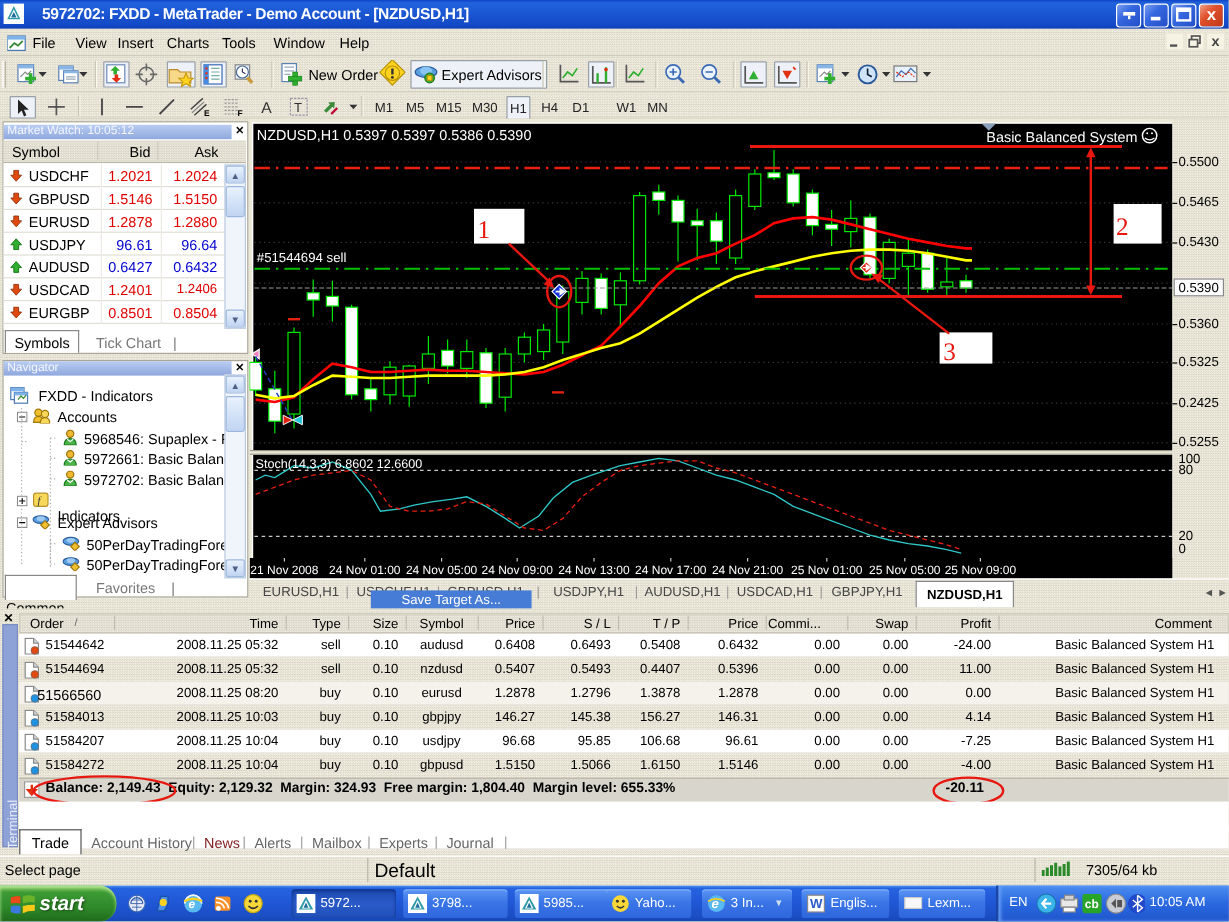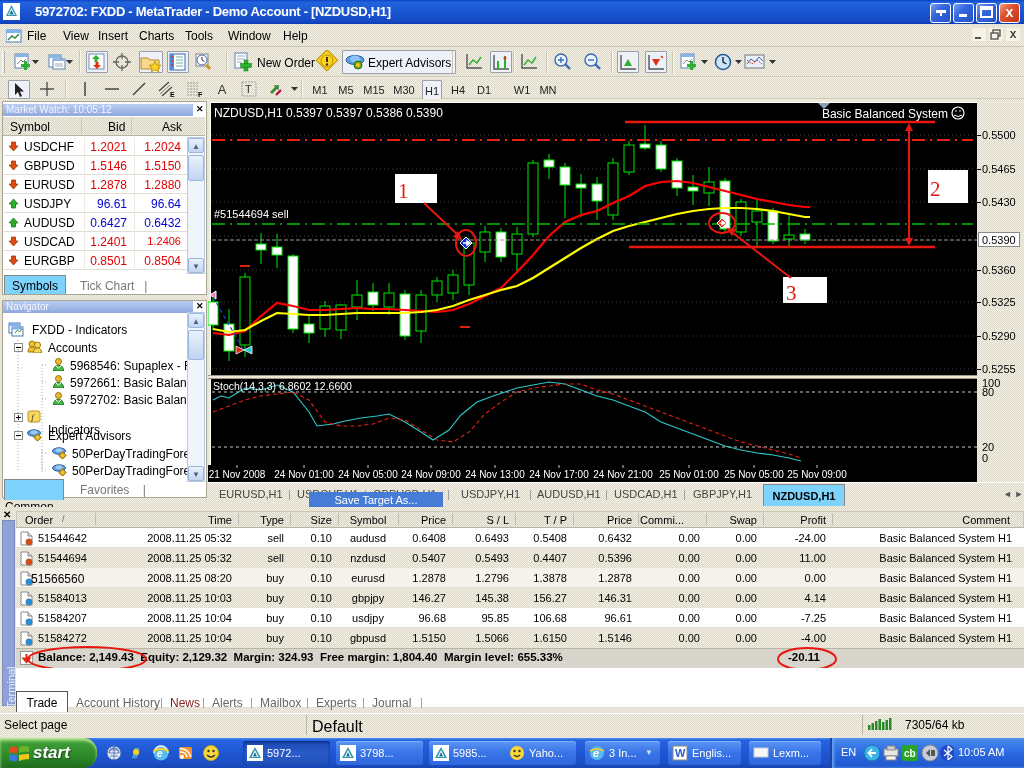--- a/index.html
+++ b/index.html
@@ -14,21 +14,21 @@
 .menubar{left:0;top:24px;width:1024px;height:23px;border-bottom:1px solid #c8c5b4}
 .menuitem{top:29px;color:#000;font-size:12px}
 .tbtn{height:22px;top:4px}
 .sep{width:2px;height:22px;border-left:1px solid #c9c6b5;border-right:1px solid #fbf8ea}
 .pressed{border:1px solid #98a0a8;background:#eef2f8;border-radius:1px}
 .tf{font-size:11px;color:#222;text-align:center;padding-top:4px;height:20px}
 .ptitle{height:12px;background:linear-gradient(180deg,#c3d4f2,#8fa8dd);color:#fff;font-size:10px;padding:0px 3px;line-height:12px}
 .red{color:#e00000}.blue{color:#0000d0}
 .cell{position:absolute;top:3px}
 .tabstrip{font-size:11px;color:#555}
-.atab{background:#7dd3fc;border:1px solid #888;border-bottom:none;color:#000}
+.atab{background:#ffffff;border:1px solid #888;border-bottom:none;color:#000}
 .scroll{background:#f0f4fb;border:1px solid #b9cade}
 .sbtn{background:linear-gradient(180deg,#e9f2fd,#c0d4f2);border:1px solid #9cb7dd;border-radius:2px;color:#4d6185;text-align:center}
 .ordrow{height:20px;position:relative;font-size:11px;color:#000}
 .hdrtxt{position:absolute;top:3px;color:#000}
 .colsep{position:absolute;top:2px;height:12px;width:1px;background:#c0bdae}
 .statusbar{left:0;top:713px;width:1024px;height:25px;border-top:1px solid #fff}
 .taskbar{left:0;top:738px;width:1024px;height:30px;background:linear-gradient(180deg,#4b8df0 0%,#2663e0 8%,#1f56d4 50%,#1c4ec4 85%,#1646b4 100%)}
 .taskbtn{top:741px;height:24px;background:linear-gradient(180deg,#5c96f4,#3a76e8 45%,#2f66dc);border-radius:3px;box-shadow:inset 0 1px 0 #7fb0f8,0 1px 1px #1038a0;color:#fff;font-size:11px;line-height:24px}
 .tray{color:#fff;font-size:11px}
 svg{display:block}
@@ -698,21 +698,21 @@
 <div class="abs" style="left:982px;top:129px;font-size:11px;color:#000">0.5500</div>
 <div class="abs" style="left:977px;top:135px;width:4px;height:1px;background:#000"></div>
 <div class="abs" style="left:982px;top:163px;font-size:11px;color:#000">0.5465</div>
 <div class="abs" style="left:977px;top:169px;width:4px;height:1px;background:#000"></div>
 <div class="abs" style="left:982px;top:196px;font-size:11px;color:#000">0.5430</div>
 <div class="abs" style="left:977px;top:202px;width:4px;height:1px;background:#000"></div>
 <div class="abs" style="left:982px;top:264px;font-size:11px;color:#000">0.5360</div>
 <div class="abs" style="left:977px;top:270px;width:4px;height:1px;background:#000"></div>
 <div class="abs" style="left:982px;top:296px;font-size:11px;color:#000">0.5325</div>
 <div class="abs" style="left:977px;top:302px;width:4px;height:1px;background:#000"></div>
-<div class="abs" style="left:982px;top:330px;font-size:11px;color:#000">0.5290</div>
+<div class="abs" style="left:982px;top:330px;font-size:11px;color:#000">0.2425</div>
 <div class="abs" style="left:977px;top:336px;width:4px;height:1px;background:#000"></div>
 <div class="abs" style="left:982px;top:363px;font-size:11px;color:#000">0.5255</div>
 <div class="abs" style="left:977px;top:369px;width:4px;height:1px;background:#000"></div>
 <div class="abs" style="left:978px;top:232px;width:42px;height:15px;background:#fff;border:1px solid #888"></div>
 <div class="abs" style="left:982px;top:234px;font-size:11px;color:#000">0.5390</div>
 <div class="abs" style="left:982px;top:377px;font-size:11px;color:#000">100</div>
 <div class="abs" style="left:982px;top:386px;font-size:11px;color:#000">80</div>
 <div class="abs" style="left:982px;top:441px;font-size:11px;color:#000">20</div>
 <div class="abs" style="left:982px;top:452px;font-size:11px;color:#000">0</div>
 <div class="abs dither" style="left:208px;top:482px;width:816px;height:25px;border-top:1px solid #fff"></div>

